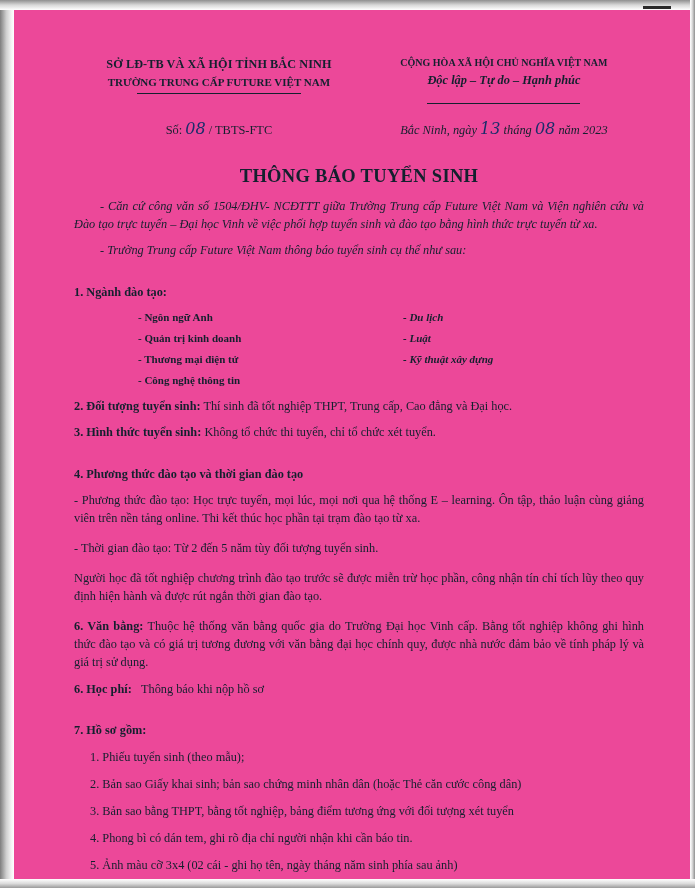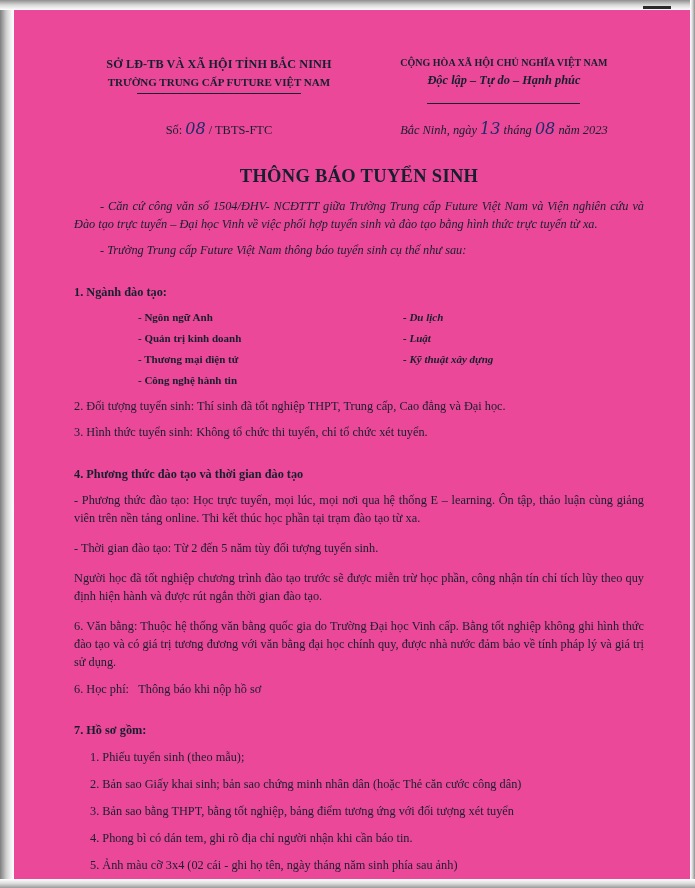--- a/index.html
+++ b/index.html
@@ -73,21 +73,21 @@
     margin-top: 16px;
   }
   .hdr-left {
     text-align: center;
     width: 300px;
   }
   .hdr-right {
     text-align: center;
     width: 290px;
   }
-  .bold { font-weight: normal; }
+  .bold { font-weight: bold; }
   .hdr-left .l1 { font-size: 12.2px; font-weight: bold; letter-spacing: .1px; }
   .hdr-left .l2 { font-size: 11px; font-weight: bold; margin-top: 1px; }
   .hdr-right .r1 { font-size: 10px; font-weight: bold; }
   .hdr-right .r2 {
     font-size: 12.4px;
     font-style: italic;
     font-weight: bold;
     margin-top: 1px;
     display: inline-block;
     border-bottom: 1.3px solid #14202e;
@@ -221,21 +221,21 @@
     <p class="para ital indent">- Căn cứ công văn số 1504/ĐHV- NCĐTTT giữa Trường Trung cấp Future Việt Nam và Viện nghiên cứu và Đào tạo trực tuyến – Đại học Vinh về việc phối hợp tuyển sinh và đào tạo bằng hình thức trực tuyến từ xa.</p>
     <p class="center-ital">- Trường Trung cấp Future Việt Nam thông báo tuyển sinh cụ thể như sau:</p>
 
     <div class="sec">
       <div class="sec-head">1. Ngành đào tạo:</div>
       <div class="majors">
         <div class="col col1">
           <div class="mi">- Ngôn ngữ Anh</div>
           <div class="mi">- Quản trị kinh doanh</div>
           <div class="mi">- Thương mại điện tử</div>
-          <div class="mi">- Công nghệ hành tin</div>
+          <div class="mi">- Công nghệ thông tin</div>
         </div>
         <div class="col col2">
           <div class="mi">- Du lịch</div>
           <div class="mi">- Luật</div>
           <div class="mi">- Kỹ thuật xây dựng</div>
         </div>
       </div>
     </div>
 
     <p class="para">

